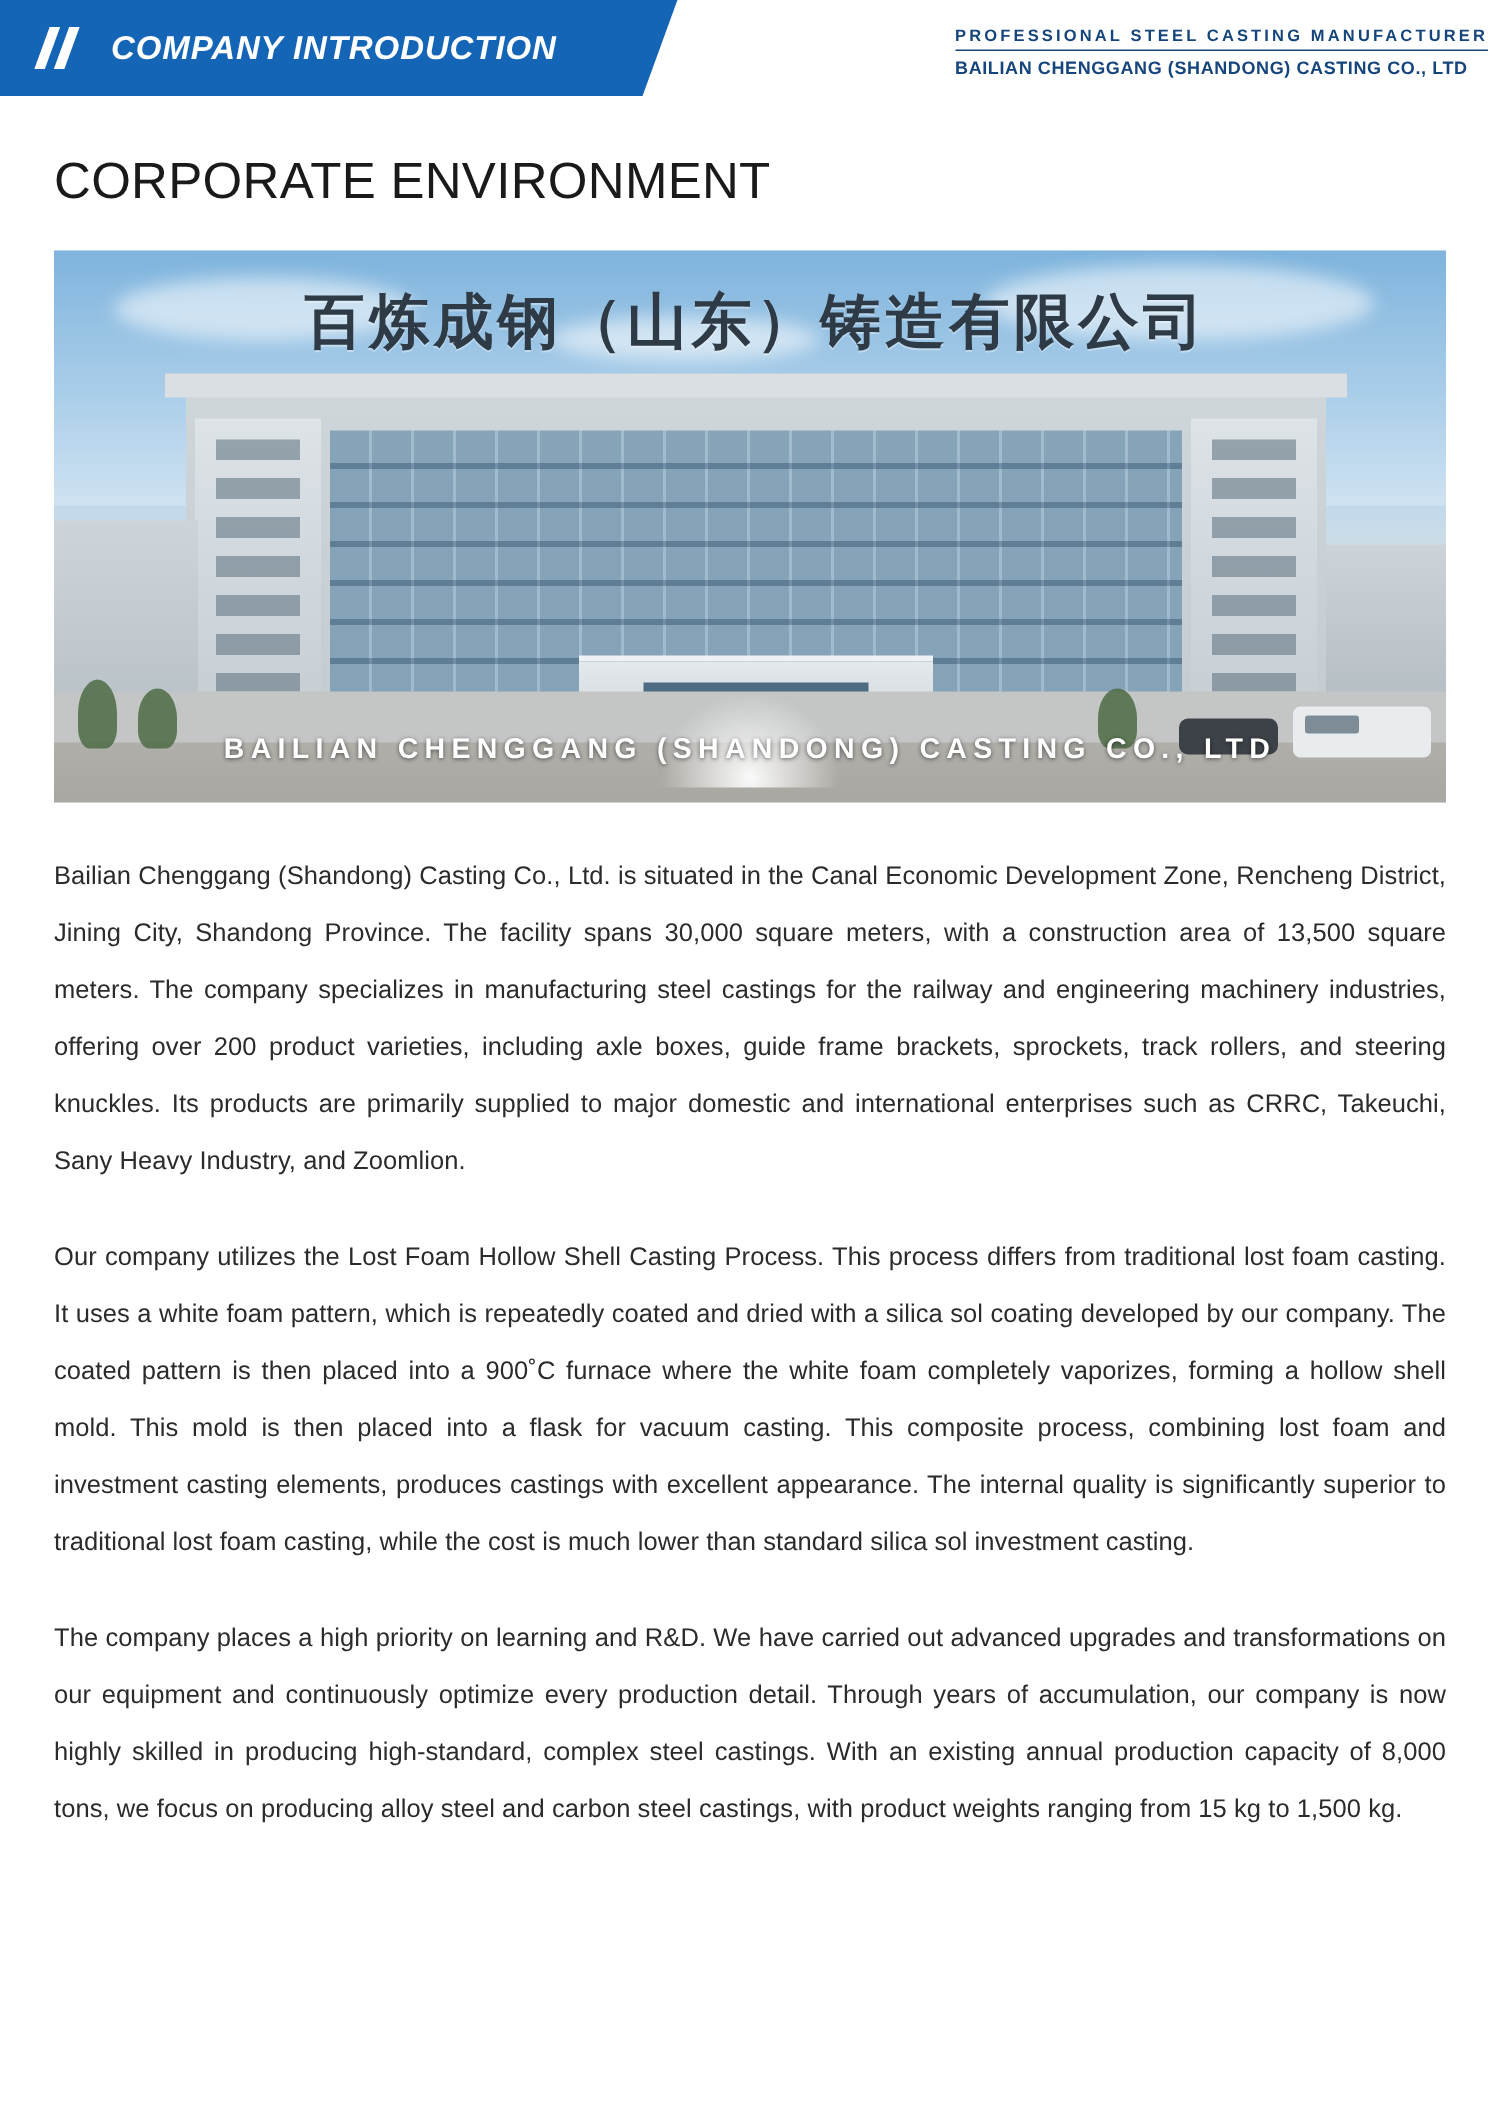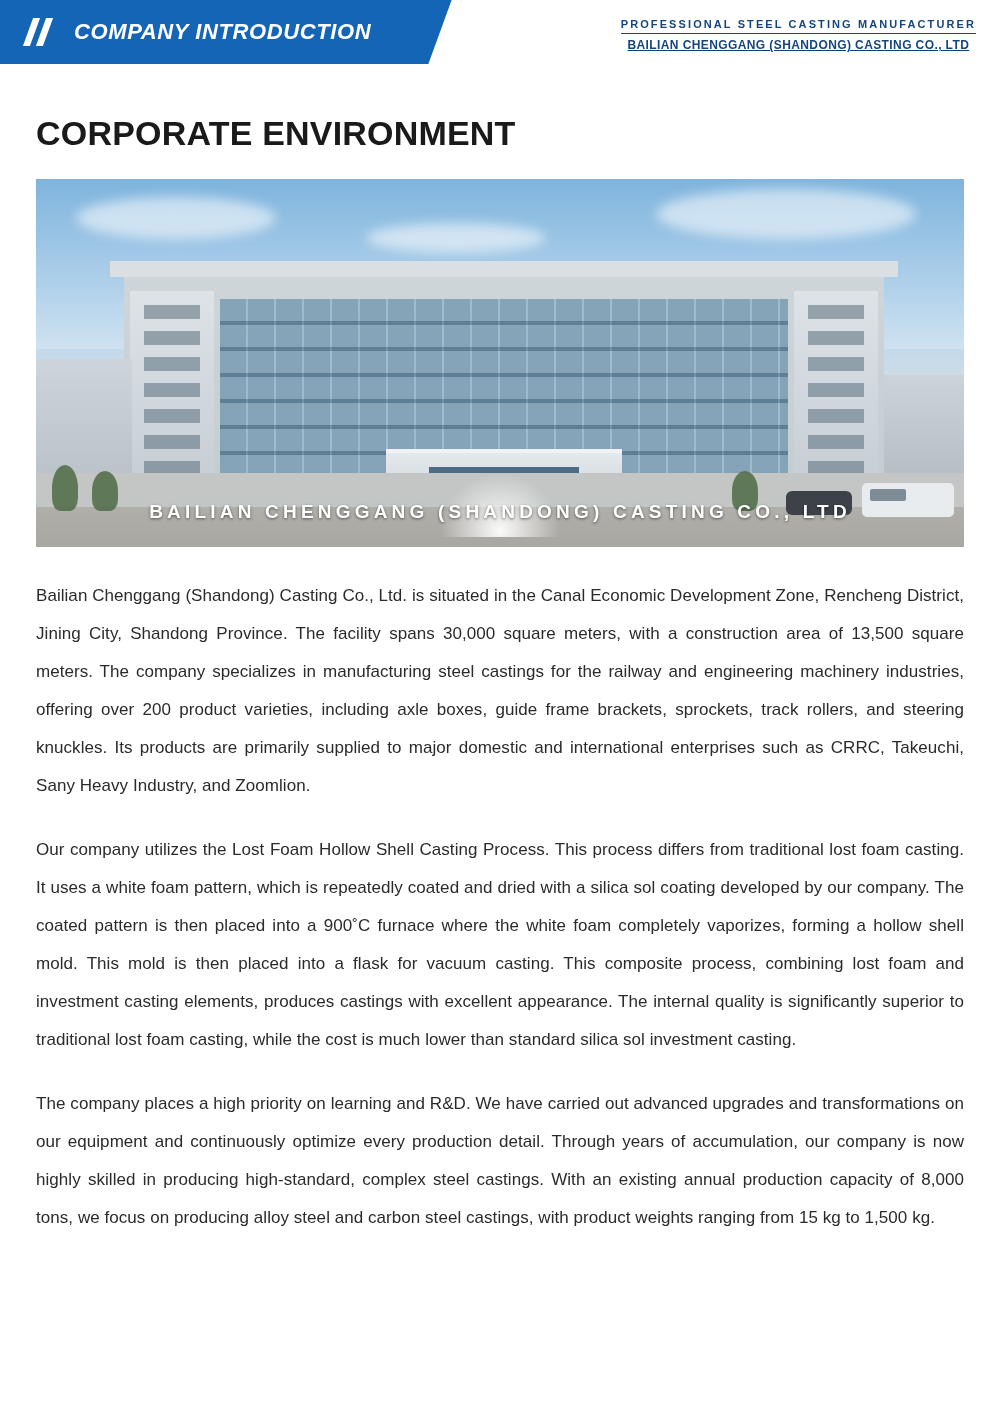--- a/index.html
+++ b/index.html
@@ -61,48 +61,47 @@
     top: 19px;
     color: #ffffff;
     font-size: 22px;
     font-weight: bold;
     letter-spacing: 0.6px;
     font-style: italic;
     font-family: "Liberation Sans", sans-serif;
   }
   .header-right {
     position: absolute;
-    right: 24px;
+    right: 8px;
     top: 14px;
-    text-align: center;
+    text-align: left;
     color: #123f73;
-    text-decoration: underline;
   }
   .header-right .line1 {
     font-size: 11px;
     font-weight: bold;
     letter-spacing: 2.1px;
     color: #16457c;
     padding-bottom: 3px;
     border-bottom: 1.5px solid #16457c;
     display: inline-block;
   }
   .header-right .line2 {
     font-size: 12px;
     font-weight: bold;
     letter-spacing: 0.4px;
     color: #16457c;
     margin-top: 4px;
   }
 
   
   .page-title {
-    margin: 50px 0 0 36px;
+    margin: 38px 0 0 36px;
     font-size: 34px;
-    font-weight: bold;
+    font-weight: normal;
     color: #1a1a1a;
     letter-spacing: 0.2px;
   }
 
   
   .hero {
     position: relative;
     margin: 26px auto 0 auto;
     width: 928px;
     height: 368px;
@@ -293,20 +292,23 @@
 </div>
 
 <h1 class="page-title">CORPORATE ENVIRONMENT</h1>
 
 <div class="hero">
   <div class="sky"></div>
   <div class="cloud c1"></div>
   <div class="cloud c2"></div>
   <div class="cloud c3"></div>
 
+  <div class="signboard">
+    <div class="cn">百炼成钢（山东）铸造有限公司</div>
+  </div>
 
   <div class="building">
     <div class="cornice"></div>
     <div class="pillar-l"></div>
     <div class="glass"></div>
     <div class="pillar-r"></div>
     <div class="entrance">
       <div class="door"></div>
     </div>
   </div>

